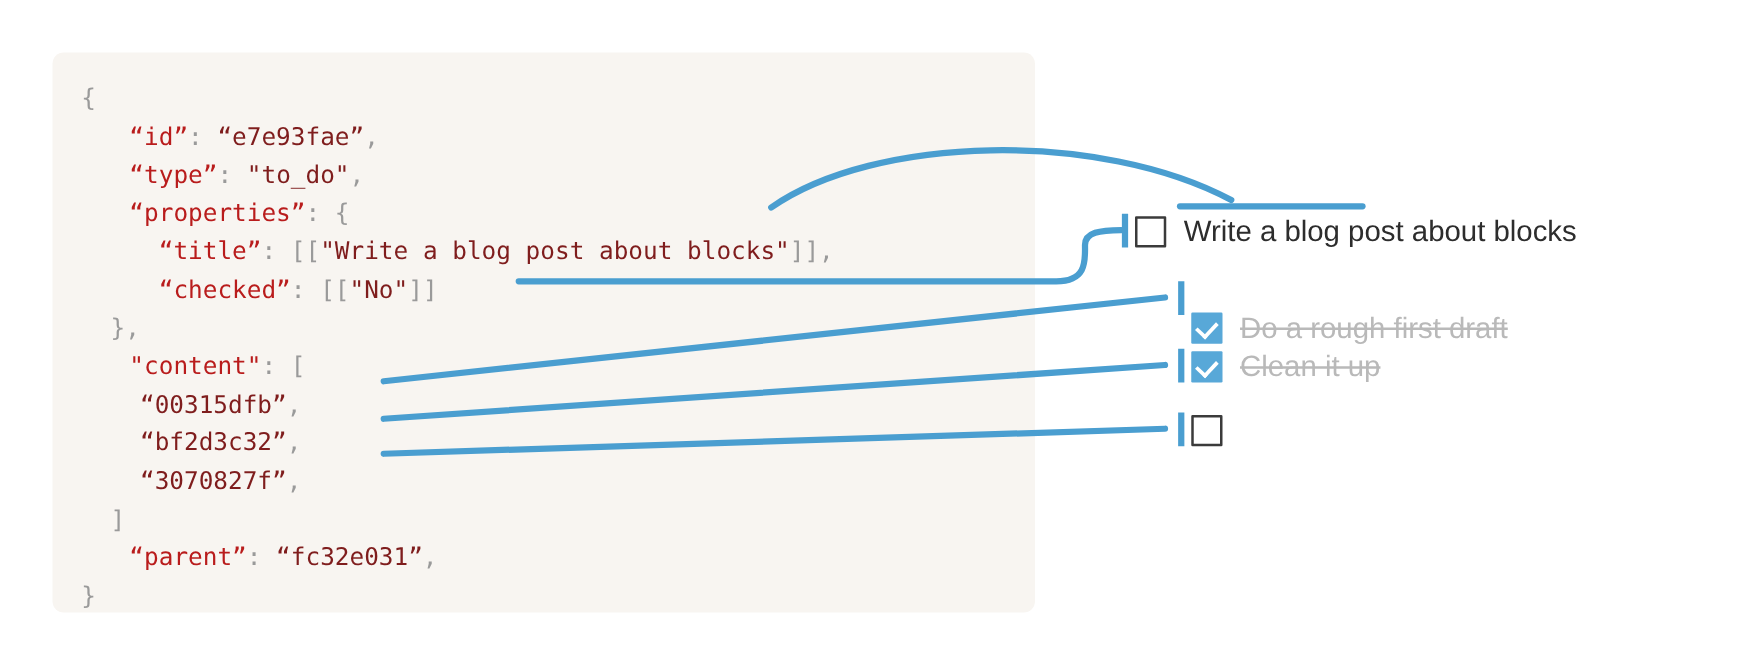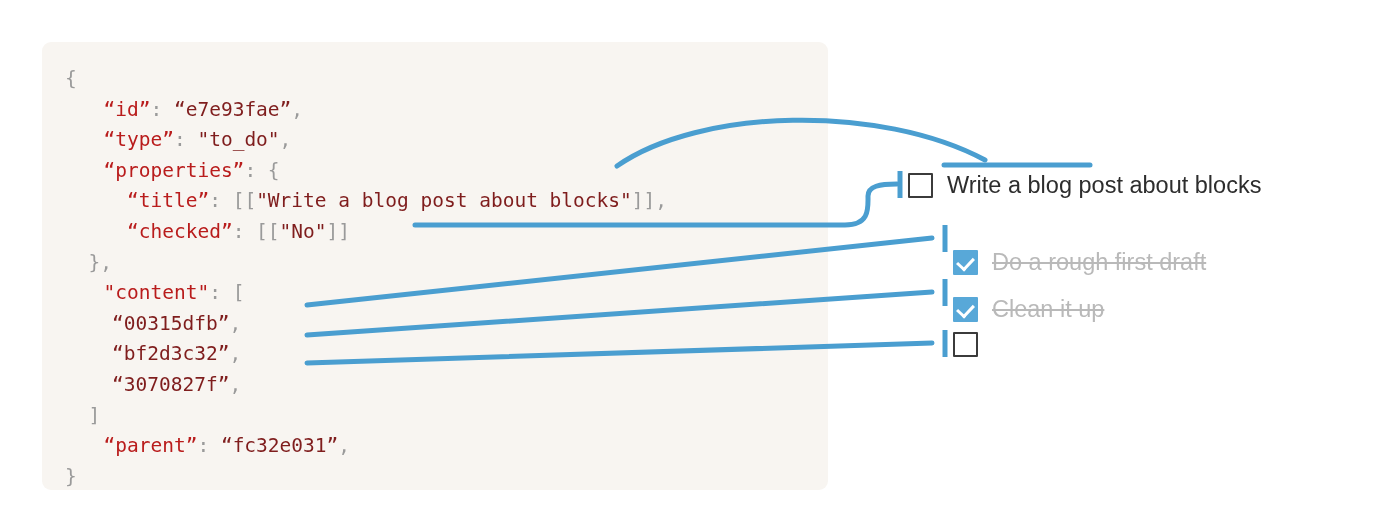--- a/index.html
+++ b/index.html
@@ -68,21 +68,21 @@
   }
 
   .todo-row {
     position: absolute;
     display: flex;
     align-items: center;
     height: 30px;
   }
   .todo-row.root  { left: 8px;  top: 10px; align-items: center;  }
   .todo-row.sub1  { left: 53px; top: 57px; margin-top: 30px;  }
-  .todo-row.sub2  { left: 53px; top: 134px; }
+  .todo-row.sub2  { left: 53px; top: 118px; }
   .todo-row.sub3  { left: 53px; top: 169px; }
 
   .cbox {
     width: 25px;
     height: 25px;
     flex: 0 0 25px;
     box-sizing: border-box;
     border: 2.5px solid #3b3b3b;
     background: #ffffff;
     border-radius: 1px;

